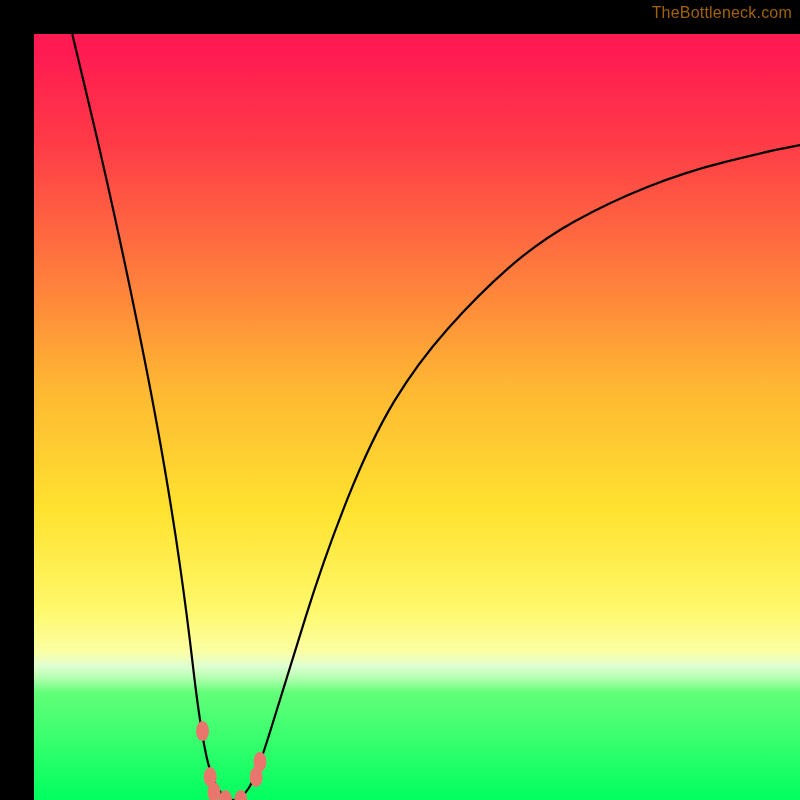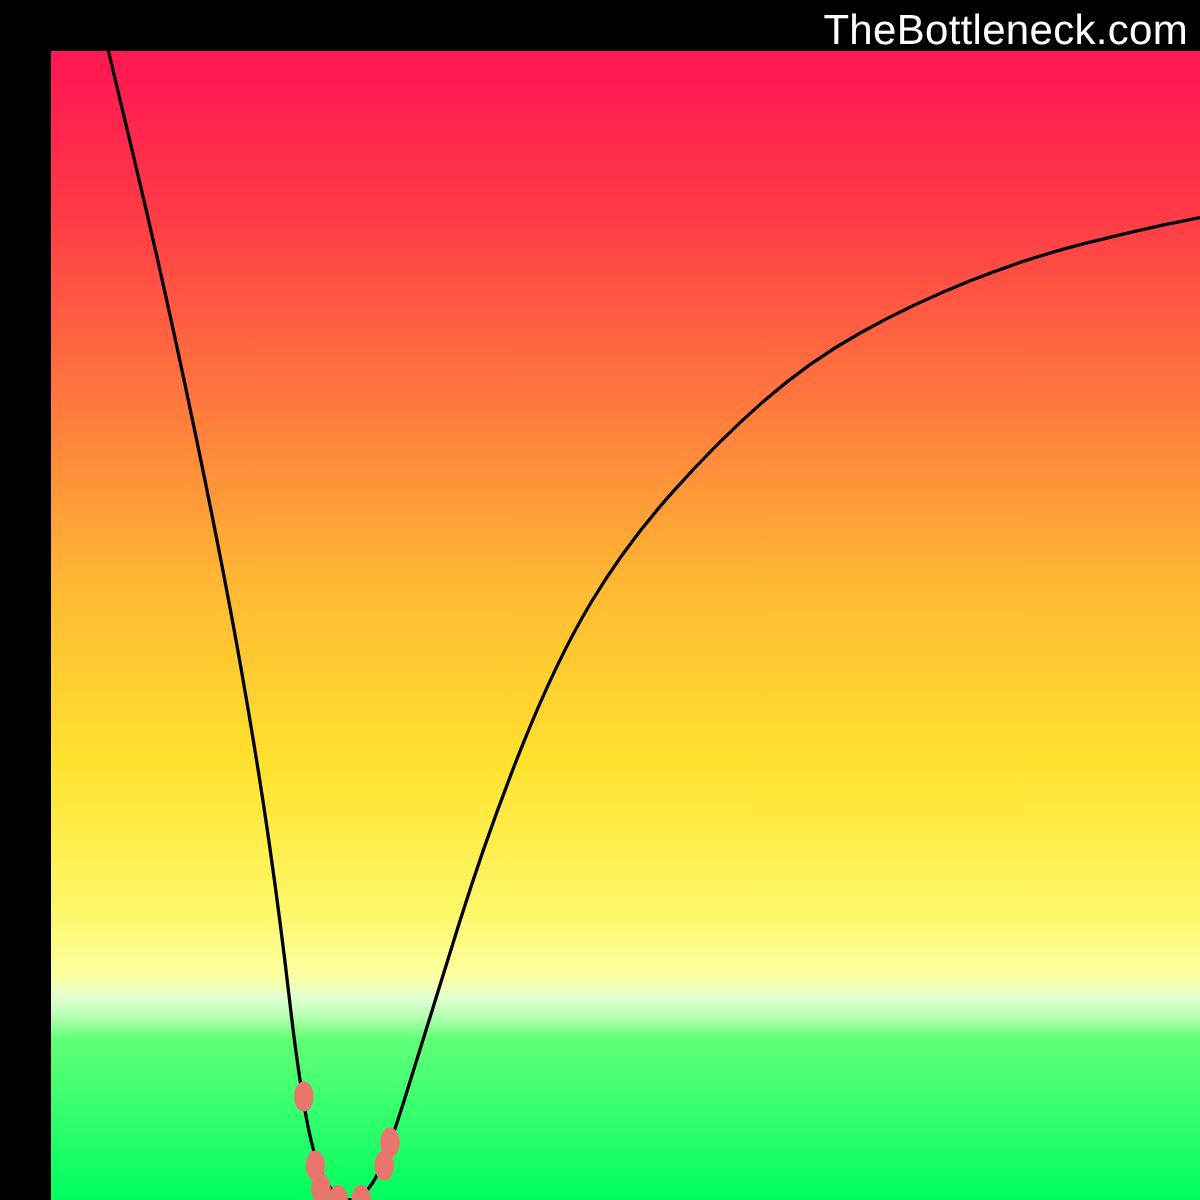--- a/index.html
+++ b/index.html
@@ -44,22 +44,22 @@
     position: absolute;
     left: 0;
     top: 0;
     width: 766px;
     height: 766px;
   }
   .attribution {
     position: absolute;
     top: 4px;
     right: 8px;
-    color: #ffffff;
-    font-size: 28px;
+    color: #a16207;
+    font-size: 16px;
     letter-spacing: 0.2px;
   }
 </style>
 </head>
 <body>
 
 <div class="frame">
   <div class="plot-area"></div>
 
   <svg class="curve" viewBox="0 0 766 766" preserveAspectRatio="none">

